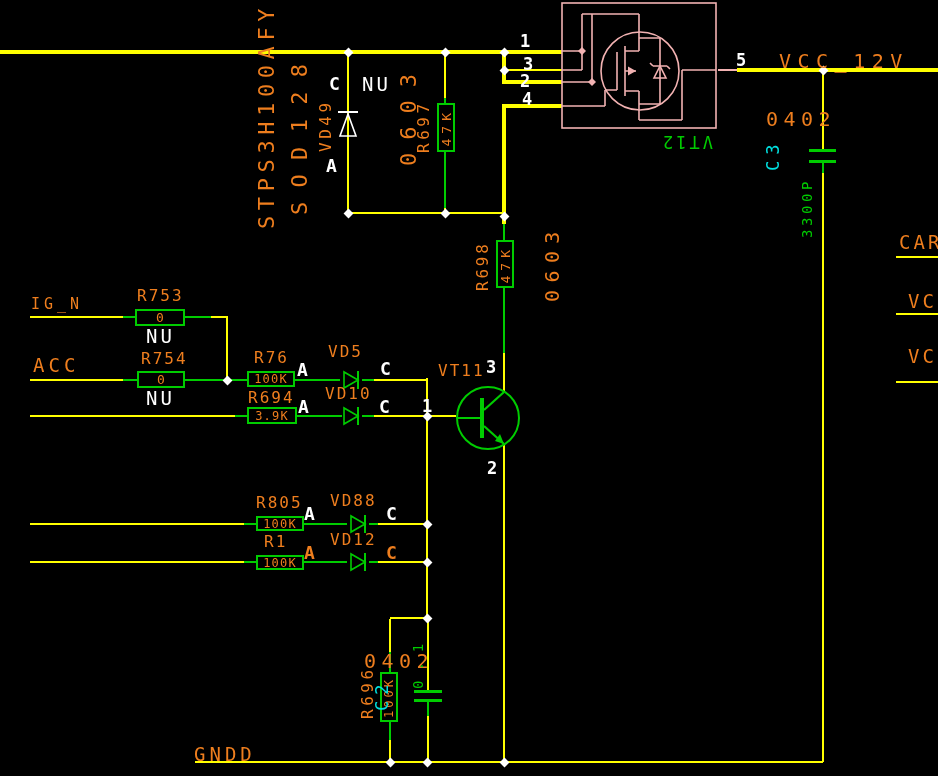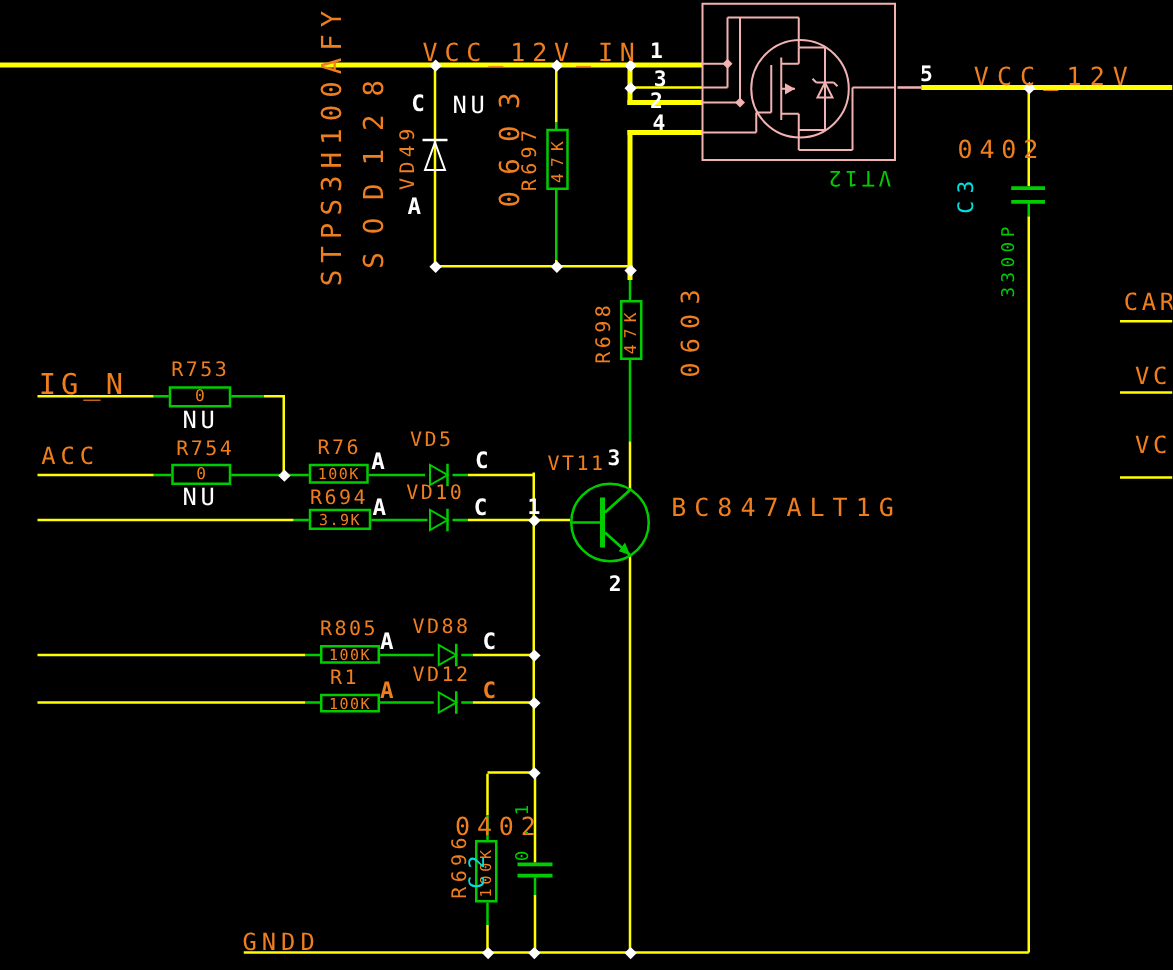--- a/index.html
+++ b/index.html
@@ -185,23 +185,22 @@
   <div class="rbox" style="left:437px;top:103px;width:18px;height:49px">
     <span class="lbl or vt" style="position:static;font-size:13px;letter-spacing:5px">47K</span>
     </div>
   <div class="rbox" style="left:496px;top:240px;width:18px;height:48px">
     <span class="lbl or vt" style="position:static;font-size:13px;letter-spacing:5px">47K</span>
     </div>
   <div class="rbox" style="left:380px;top:672px;width:18px;height:50px">
     <span class="lbl or vt" style="position:static;font-size:12px;letter-spacing:3px">100K</span>
     </div>
 
-  <div class="lbl or" style="left:338px;top:32px;font-size:20px;letter-spacing:5.5px">VCC_12V_IN</div>
   <div class="lbl or" style="left:779px;top:51px;font-size:20px;letter-spacing:6.5px">VCC_12V</div>
-  <div class="lbl or" style="left:31px;top:297px;font-size:23px;letter-spacing:4px">IG_N</div>
+  <div class="lbl or" style="left:31px;top:297px;font-size:15px;letter-spacing:4px">IG_N</div>
   <div class="lbl or" style="left:33px;top:356px;font-size:19px;letter-spacing:4px">ACC</div>
   <div class="lbl or" style="left:194px;top:745px;font-size:19px;letter-spacing:4px">GNDD</div>
   <div class="lbl or" style="left:899px;top:233px;font-size:19px;letter-spacing:3px">CAR</div>
   <div class="lbl or" style="left:908px;top:292px;font-size:19px;letter-spacing:3px">VC</div>
   <div class="lbl or" style="left:908px;top:347px;font-size:19px;letter-spacing:3px">VC</div>
 
   <div class="lbl wh b" style="left:520px;top:33px;font-size:17px">1</div>
   <div class="lbl wh b" style="left:523px;top:56px;font-size:17px">3</div>
   <div class="lbl wh b" style="left:520px;top:73px;font-size:17px">2</div>
   <div class="lbl wh b" style="left:522px;top:91px;font-size:17px">4</div>
@@ -230,21 +229,20 @@
   <div class="lbl wh b" style="left:380px;top:360px;font-size:18px">C</div>
   <div class="lbl or" style="left:248px;top:390px;font-size:16px;letter-spacing:2px">R694</div>
   <div class="lbl wh b" style="left:298px;top:398px;font-size:18px">A</div>
   <div class="lbl or" style="left:325px;top:386px;font-size:16px;letter-spacing:2px">VD10</div>
   <div class="lbl wh b" style="left:379px;top:398px;font-size:18px">C</div>
 
   <div class="lbl wh b" style="left:422px;top:398px;font-size:17px">1</div>
   <div class="lbl or" style="left:438px;top:363px;font-size:16px;letter-spacing:2px">VT11</div>
   <div class="lbl wh b" style="left:486px;top:359px;font-size:17px">3</div>
   <div class="lbl wh b" style="left:487px;top:460px;font-size:17px">2</div>
-  <div class="lbl or" style="left:537px;top:396px;font-size:20px;letter-spacing:6.4px">BC847ALT1G</div>
 
   <div class="lbl or" style="left:256px;top:495px;font-size:16px;letter-spacing:2px">R805</div>
   <div class="lbl wh b" style="left:304px;top:505px;font-size:18px">A</div>
   <div class="lbl or" style="left:330px;top:493px;font-size:16px;letter-spacing:2px">VD88</div>
   <div class="lbl wh b" style="left:386px;top:505px;font-size:18px">C</div>
   <div class="lbl or" style="left:264px;top:534px;font-size:16px;letter-spacing:2px">R1</div>
   <div class="lbl or b" style="left:304px;top:544px;font-size:18px">A</div>
   <div class="lbl or" style="left:330px;top:532px;font-size:16px;letter-spacing:2px">VD12</div>
   <div class="lbl or b" style="left:386px;top:544px;font-size:18px">C</div>
 

